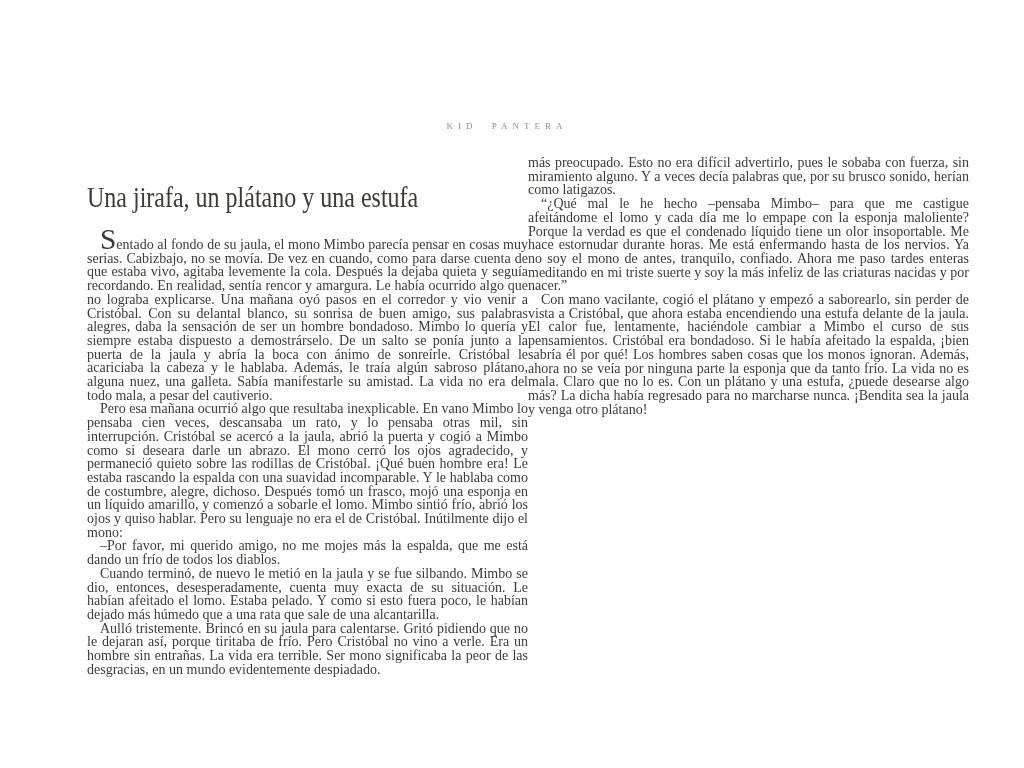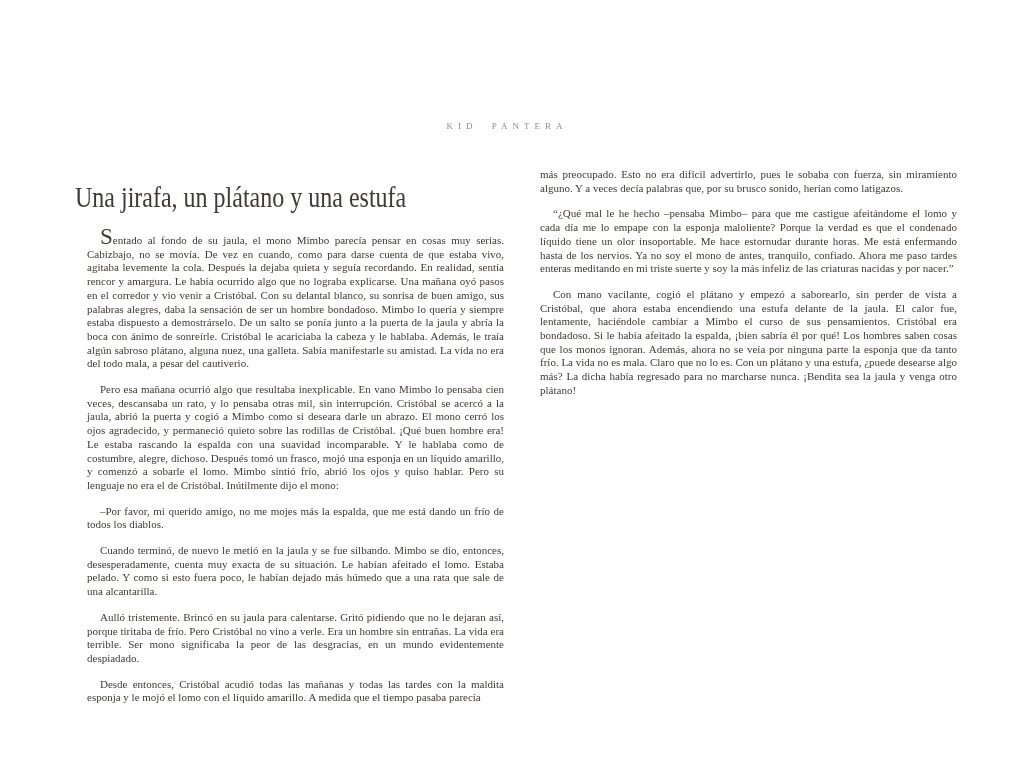--- a/index.html
+++ b/index.html
@@ -24,21 +24,21 @@
     width: 1014px;
     text-align: center;
     font-size: 9px;
     letter-spacing: 5px;
     word-spacing: 7px;
     color: var(--header-color, #8f8f8f);
     font-family: "Liberation Serif", serif;
   }
   #col-left {
     position: absolute;
-    left: 75px;
+    left: 87px;
     top: 178px;
     width: 441px;
     font-family: Liberation Serif, serif;
   }
   #page-title {
     margin: 0 0 12px 0;
     font-size: 30px;
     font-weight: normal;
     line-height: 38px;
     color: var(--text-color, #3e3a35);
@@ -47,22 +47,22 @@
     transform-origin: left top;
     letter-spacing: 0;
   }
   #col-right {
     position: absolute;
     left: 528px;
     top: 156px;
     width: 441px;
   }
   .text-column p {
-    margin: 12px;
-    font-size: 11px;
+    margin: 0;
+    font-size: 14px;
     line-height: 13.7px;
     text-align: justify;
     text-indent: 13px;
     color: var(--text-color, #3e3a35);
   }
   
   #col-left .paragraphs p:first-child::first-letter {
     font-size: 2.1em;
     line-height: 0.75;
   }
@@ -79,21 +79,20 @@
   <div id="running-header">KID PANTERA</div>
 
   <div id="col-left" class="text-column">
     <h1 id="page-title">Una jirafa, un plátano y una estufa</h1>
     <div class="paragraphs">
         <p>Sentado al fondo de su jaula, el mono Mimbo parecía pensar en cosas muy serias. Cabizbajo, no se movía. De vez en cuando, como para darse cuenta de que estaba vivo, agitaba levemente la cola. Después la dejaba quieta y seguía recordando. En realidad, sentía rencor y amargura. Le había ocurrido algo que no lograba explicarse. Una mañana oyó pasos en el corredor y vio venir a Cristóbal. Con su delantal blanco, su sonrisa de buen amigo, sus palabras alegres, daba la sensación de ser un hombre bondadoso. Mimbo lo quería y siempre estaba dispuesto a demostrárselo. De un salto se ponía junto a la puerta de la jaula y abría la boca con ánimo de sonreírle. Cristóbal le acariciaba la cabeza y le hablaba. Además, le traía algún sabroso plátano, alguna nuez, una galleta. Sabía manifestarle su amistad. La vida no era del todo mala, a pesar del cautiverio.</p>
         <p>Pero esa mañana ocurrió algo que resultaba inexplicable. En vano Mimbo lo pensaba cien veces, descansaba un rato, y lo pensaba otras mil, sin interrupción. Cristóbal se acercó a la jaula, abrió la puerta y cogió a Mimbo como si deseara darle un abrazo. El mono cerró los ojos agradecido, y permaneció quieto sobre las rodillas de Cristóbal. ¡Qué buen hombre era! Le estaba rascando la espalda con una suavidad incomparable. Y le hablaba como de costumbre, alegre, dichoso. Después tomó un frasco, mojó una esponja en un líquido amarillo, y comenzó a sobarle el lomo. Mimbo sintió frío, abrió los ojos y quiso hablar. Pero su lenguaje no era el de Cristóbal. Inútilmente dijo el mono:</p>
         <p>–Por favor, mi querido amigo, no me mojes más la espalda, que me está dando un frío de todos los diablos.</p>
         <p>Cuando terminó, de nuevo le metió en la jaula y se fue silbando. Mimbo se dio, entonces, desesperadamente, cuenta muy exacta de su situación. Le habían afeitado el lomo. Estaba pelado. Y como si esto fuera poco, le habían dejado más húmedo que a una rata que sale de una alcantarilla.</p>
         <p>Aulló tristemente. Brincó en su jaula para calentarse. Gritó pidiendo que no le dejaran así, porque tiritaba de frío. Pero Cristóbal no vino a verle. Era un hombre sin entrañas. La vida era terrible. Ser mono significaba la peor de las desgracias, en un mundo evidentemente despiadado.</p>
-        <p>Desde entonces, Cristóbal acudió todas las mañanas y todas las tardes con la maldita esponja y le mojó el lomo con el líquido amarillo. A medida que el tiempo pasaba parecía</p>
       </div>
   </div>
 
   <div id="col-right" class="text-column">
     <div class="paragraphs">
         <p>más preocupado. Esto no era difícil advertirlo, pues le sobaba con fuerza, sin miramiento alguno. Y a veces decía palabras que, por su brusco sonido, herían como latigazos.</p>
         <p>“¿Qué mal le he hecho –pensaba Mimbo– para que me castigue afeitándome el lomo y cada día me lo empape con la esponja maloliente? Porque la verdad es que el condenado líquido tiene un olor insoportable. Me hace estornudar durante horas. Me está enfermando hasta de los nervios. Ya no soy el mono de antes, tranquilo, confiado. Ahora me paso tardes enteras meditando en mi triste suerte y soy la más infeliz de las criaturas nacidas y por nacer.”</p>
         <p>Con mano vacilante, cogió el plátano y empezó a saborearlo, sin perder de vista a Cristóbal, que ahora estaba encendiendo una estufa delante de la jaula. El calor fue, lentamente, haciéndole cambiar a Mimbo el curso de sus pensamientos. Cristóbal era bondadoso. Si le había afeitado la espalda, ¡bien sabría él por qué! Los hombres saben cosas que los monos ignoran. Además, ahora no se veía por ninguna parte la esponja que da tanto frío. La vida no es mala. Claro que no lo es. Con un plátano y una estufa, ¿puede desearse algo más? La dicha había regresado para no marcharse nunca. ¡Bendita sea la jaula y venga otro plátano!</p>
       </div>
   </div>

